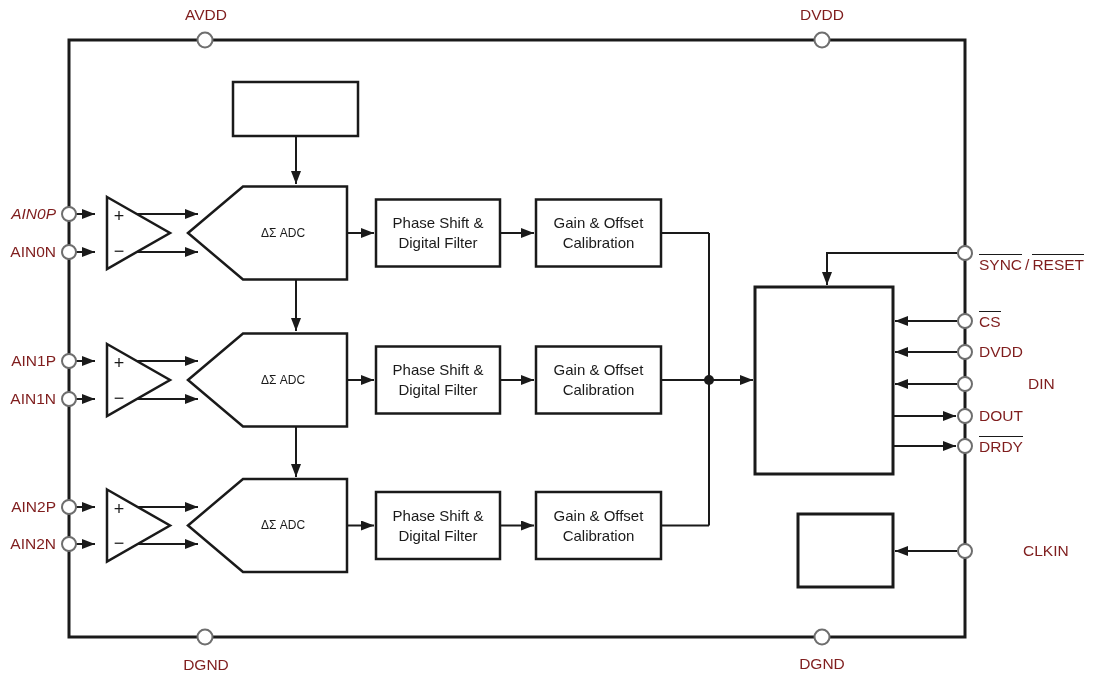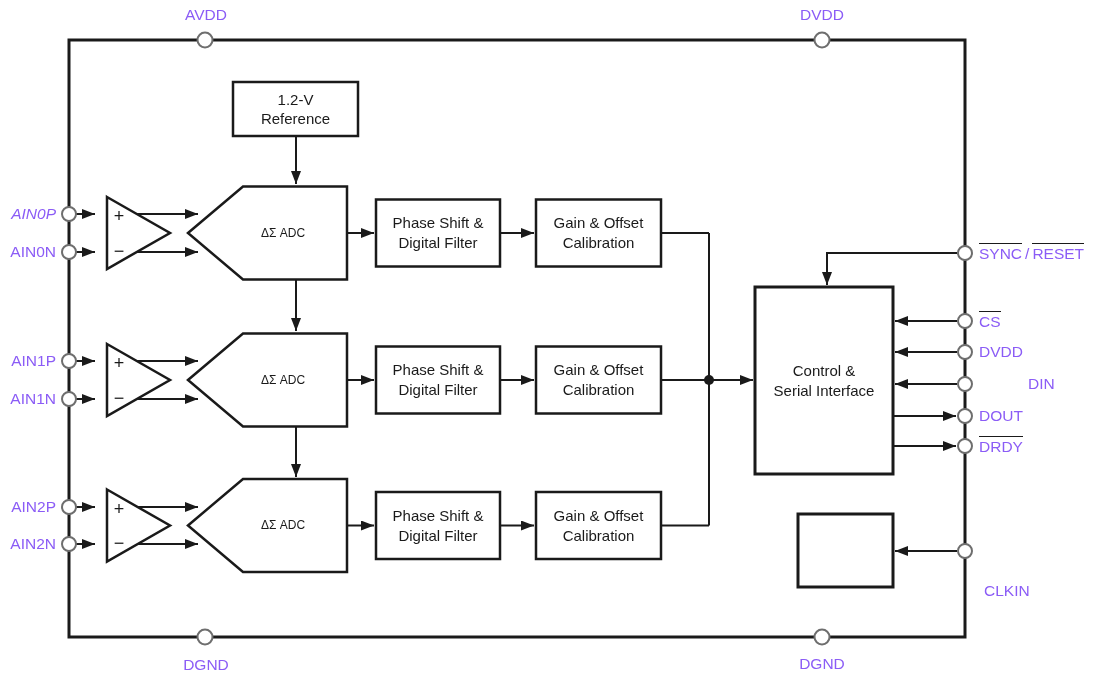--- a/index.html
+++ b/index.html
@@ -22,21 +22,21 @@
     top: 0;
     width: 1100px;
     height: 680px;
   }
   .lbl {
     position: absolute;
     font-size: 15.5px;
     line-height: 20px;
     height: 20px;
     white-space: nowrap;
-    color: #8b5cf6;
+    color: #7f1d1d;
   }
   .lbl.center { transform: translateX(-50%); text-align: center; }
   .lbl.rightalign { text-align: right; }
   .boxtext {
     position: absolute;
     display: flex;
     flex-direction: column;
     align-items: center;
     justify-content: center;
     text-align: center;
@@ -173,24 +173,20 @@
   <div class="lbl center" style="left:206px; top:655px;">DGND</div>
   <div class="lbl center" style="left:822px; top:654px;">DGND</div>
 
   <div class="lbl rightalign" style="right:1044px; top:204px;font-style:italic;">AIN0P</div>
   <div class="lbl rightalign" style="right:1044px; top:242px;">AIN0N</div>
   <div class="lbl rightalign" style="right:1044px; top:351px;">AIN1P</div>
   <div class="lbl rightalign" style="right:1044px; top:389px;">AIN1N</div>
   <div class="lbl rightalign" style="right:1044px; top:497px;">AIN2P</div>
   <div class="lbl rightalign" style="right:1044px; top:534px;">AIN2N</div>
 
-  <div class="boxtext" style="left:233px; top:82px; width:125px; height:54px;">
-    <div>1.2-V</div>
-    <div>Reference</div>
-  </div>
 
   <div class="ampsign" style="left:119px; top:216px;">+</div>
   <div class="ampsign" style="left:119px; top:251px;">−</div>
   <div class="adc-label" style="left:283px; top:233px;">ΔΣ ADC</div>
   <div class="boxtext" style="left:376px; top:199px; width:124px; height:67px;">
     <div>Phase Shift &amp;</div>
     <div>Digital Filter</div>
   </div>
   <div class="boxtext" style="left:536px; top:199px; width:125px; height:67px;">
     <div>Gain &amp; Offset</div>
@@ -214,33 +210,29 @@
   <div class="adc-label" style="left:283px; top:525px;">ΔΣ ADC</div>
   <div class="boxtext" style="left:376px; top:492px; width:124px; height:67px;">
     <div>Phase Shift &amp;</div>
     <div>Digital Filter</div>
   </div>
   <div class="boxtext" style="left:536px; top:492px; width:125px; height:67px;">
     <div>Gain &amp; Offset</div>
     <div>Calibration</div>
   </div>
 
-  <div class="boxtext" style="left:755px; top:287px; width:138px; height:187px;">
-    <div>Control &amp;</div>
-    <div>Serial Interface</div>
-  </div>
-
-
-  <div class="lbl" style="left:979px; top:243px;">
+
+
+  <div class="lbl" style="left:979px; top:254px;">
     <span class="ovl">SYNC</span><span class="slash">/</span><span class="ovl">RESET</span>
   </div>
   <div class="lbl" style="left:979px; top:311px;">
     <span class="ovl">CS</span>
   </div>
   <div class="lbl" style="left:979px; top:342px;">DVDD</div>
   <div class="lbl" style="left:1028px; top:374px;">DIN</div>
   <div class="lbl" style="left:979px; top:406px;">DOUT</div>
   <div class="lbl" style="left:979px; top:436px;text-align:center;">
     <span class="ovl">DRDY</span>
   </div>
-  <div class="lbl" style="left:984px; top:541px;margin-top:40px;">CLKIN</div>
+  <div class="lbl" style="left:1023px; top:541px;">CLKIN</div>
 
 </div>
 
 </body></html>

